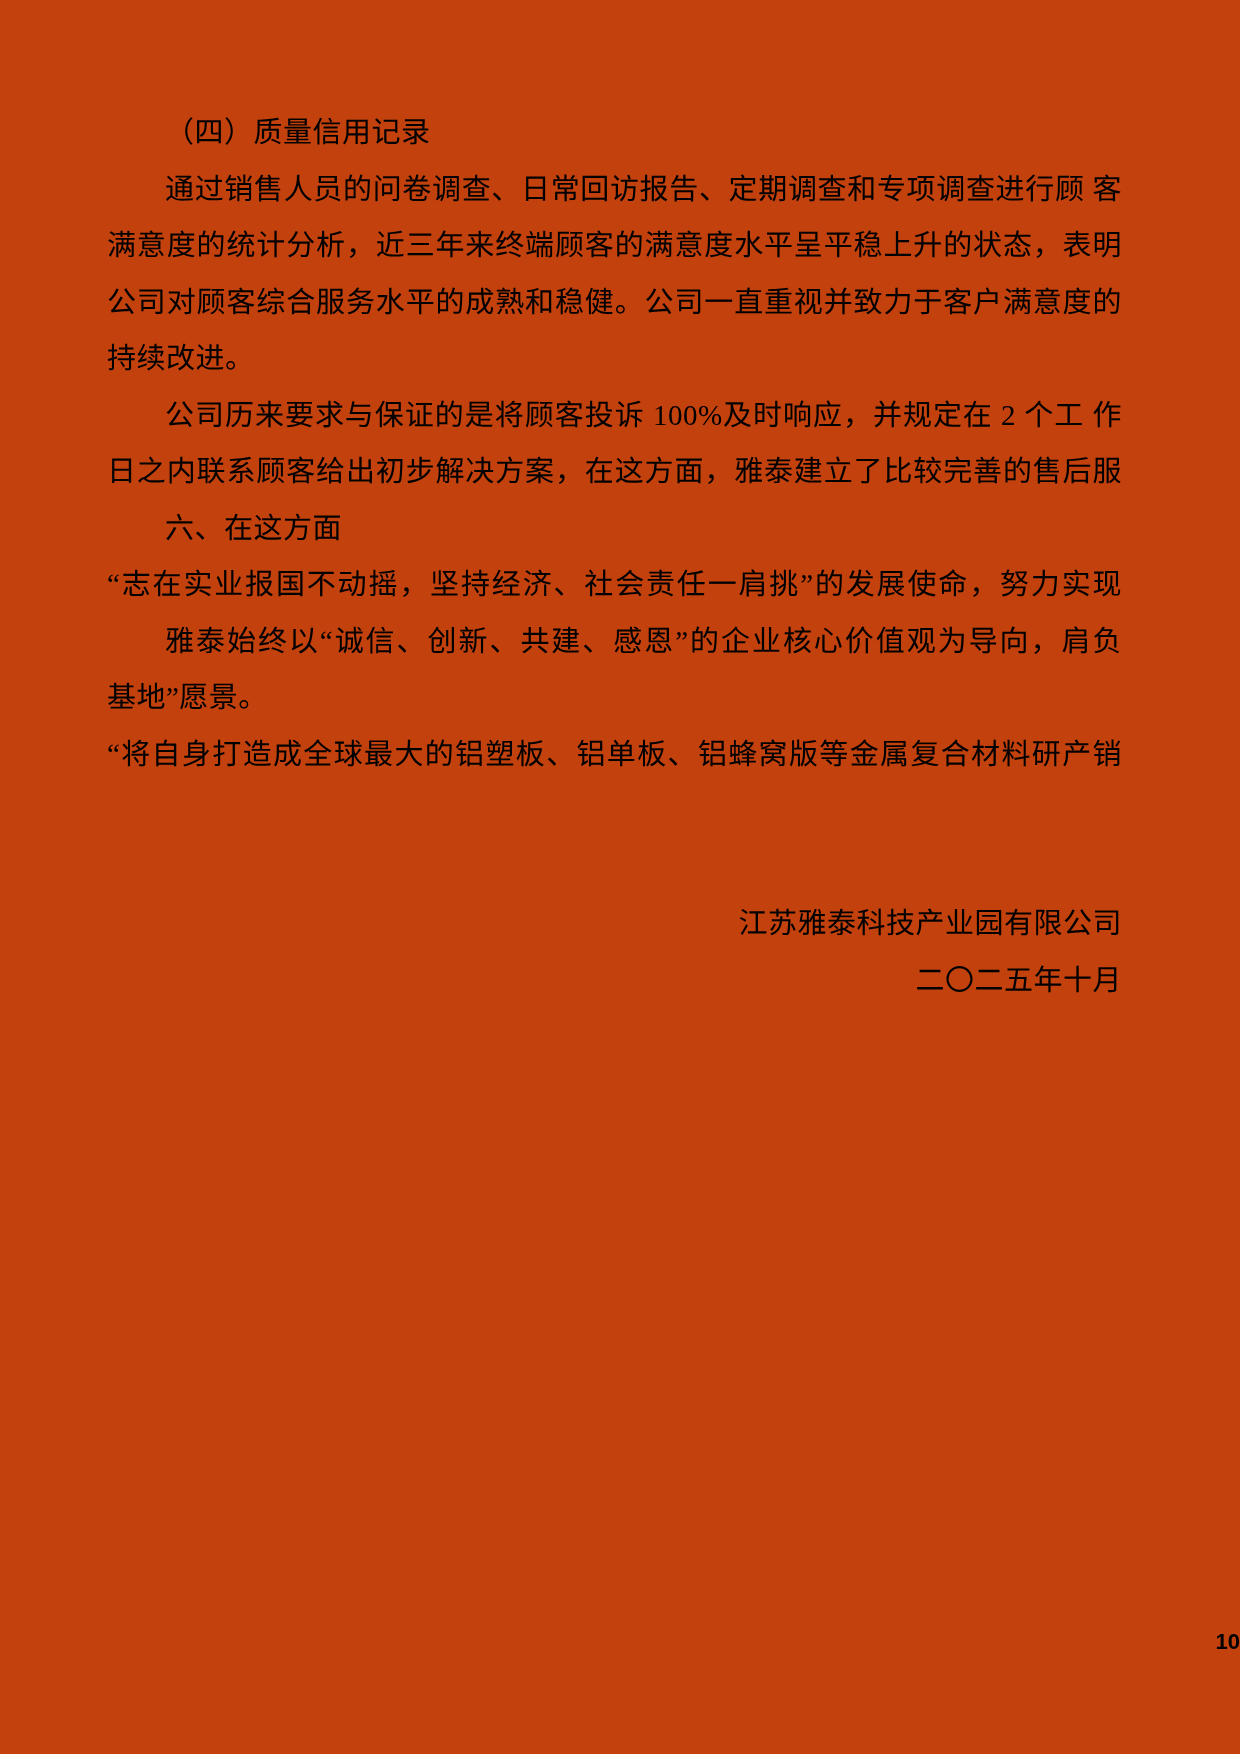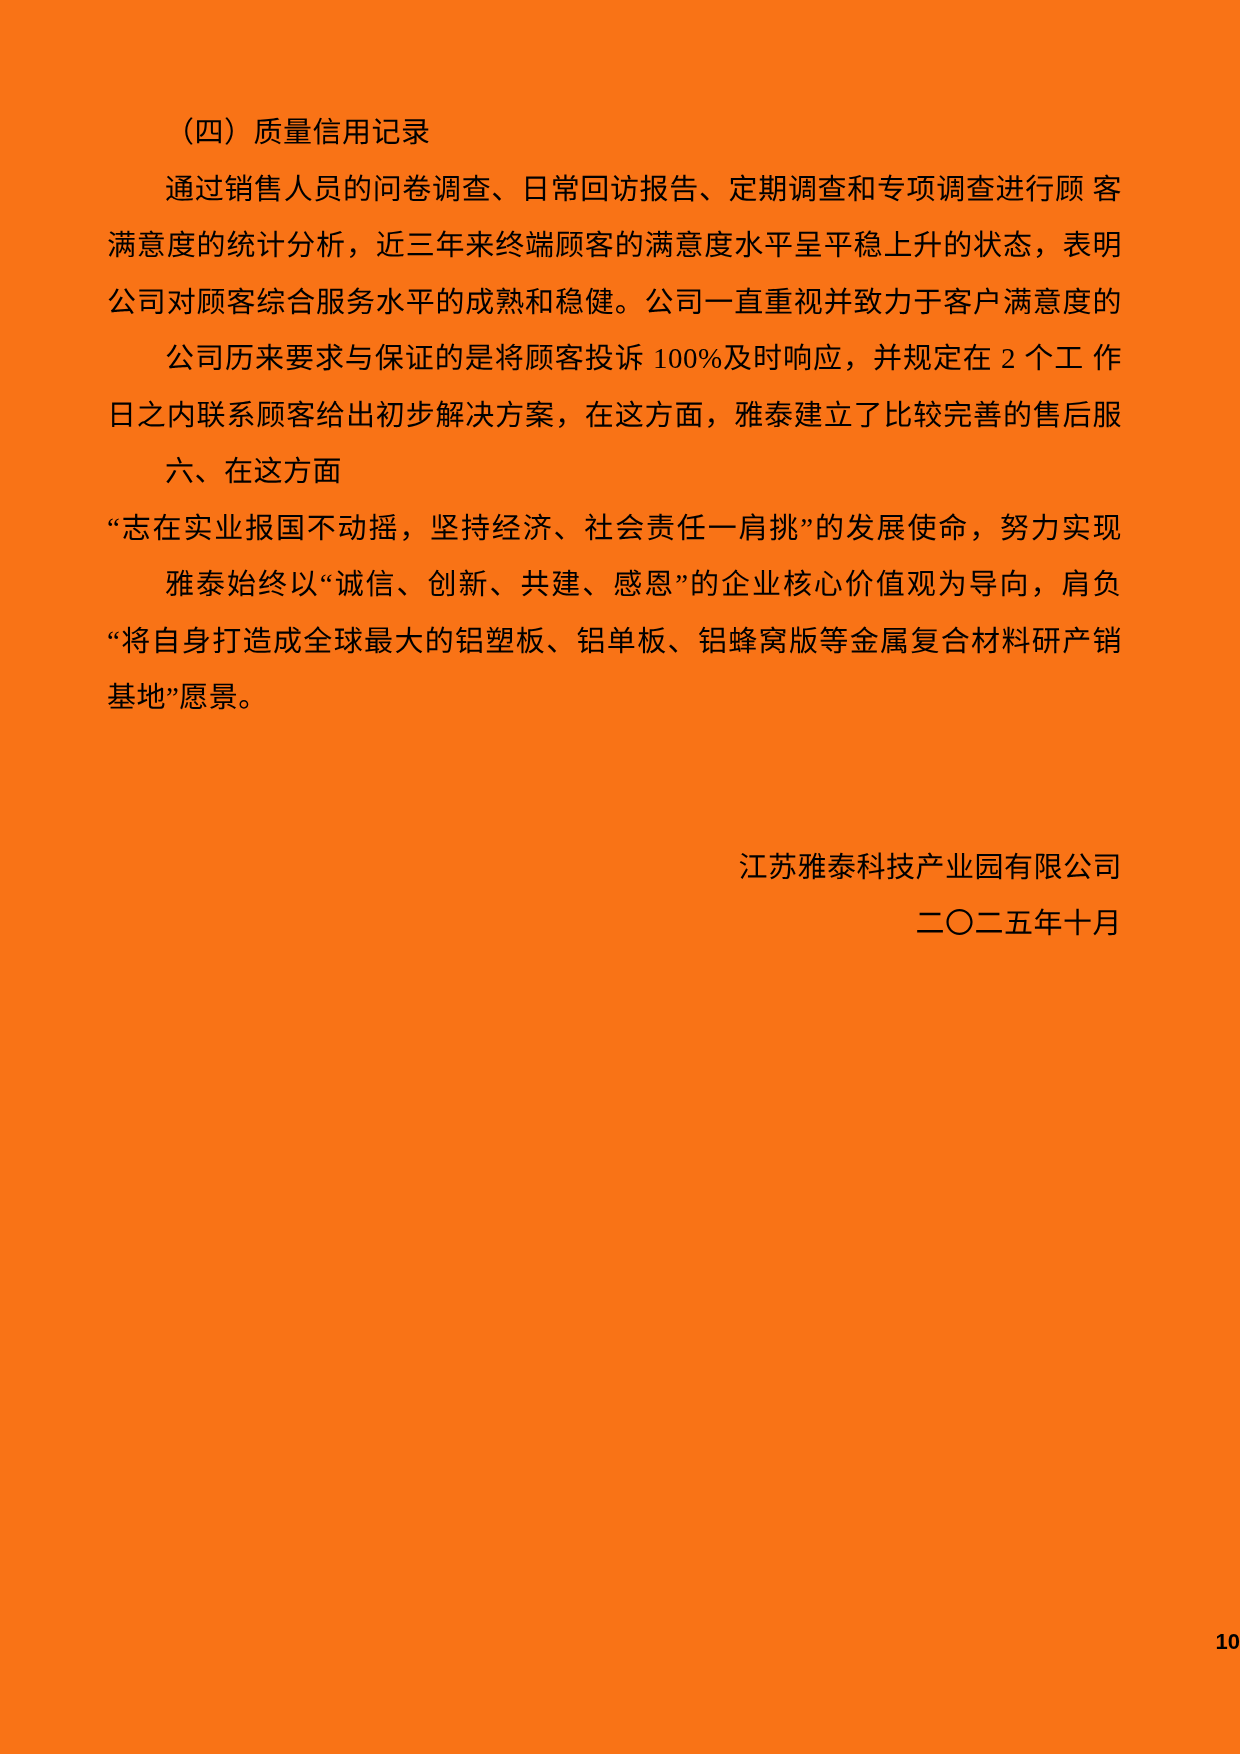--- a/index.html
+++ b/index.html
@@ -4,21 +4,21 @@
 <style>
   html, body {
     margin: 0;
     padding: 0;
     background: #ffffff;
   }
   .page {
     position: relative;
     width: 1240px;
     height: 1754px;
-    background: #f97316;
+    background: #c2410c;
     color: #000000;
     font-family: "Liberation Serif", "DejaVu Serif", serif;
     overflow: hidden;
   }
   .content {
     position: absolute;
     left: 107px;
     right: 118px;
     top: 104px;
   }
@@ -59,30 +59,31 @@
 <body>
 
 <div class="page">
   <div class="content">
 
     <div class="ln ind">（四）质量信用记录</div>
 
     <div class="ln ind just">通过销售人员的问卷调查、日常回访报告、定期调查和专项调查进行顾 客</div>
     <div class="ln just">满意度的统计分析，近三年来终端顾客的满意度水平呈平稳上升的状态，表明</div>
     <div class="ln just">公司对顾客综合服务水平的成熟和稳健。公司一直重视并致力于客户满意度的</div>
+    <div class="ln">持续改进。</div>
 
     <div class="ln ind just">公司历来要求与保证的是将顾客投诉 100%及时响应，并规定在 2 个工 作</div>
     <div class="ln just">日之内联系顾客给出初步解决方案，在这方面，雅泰建立了比较完善的售后服</div>
 
     <div class="ln ind">六、在这方面</div>
 
     <div class="ln just">“志在实业报国不动摇，坚持经济、社会责任一肩挑”的发展使命，努力实现</div>
     <div class="ln ind just">雅泰始终以“诚信、创新、共建、感恩”的企业核心价值观为导向，肩负</div>
+    <div class="ln">基地”愿景。</div>
     <div class="ln just">“将自身打造成全球最大的铝塑板、铝单板、铝蜂窝版等金属复合材料研产销</div>
-    <div class="ln">基地”愿景。</div>
 
     <div class="ln"></div>
     <div class="ln"></div>
 
     <div class="ln right">江苏雅泰科技产业园有限公司</div>
     <div class="ln right">二〇二五年十月</div>
 
   </div>
 
   <div class="footer-pagenum">10</div>

